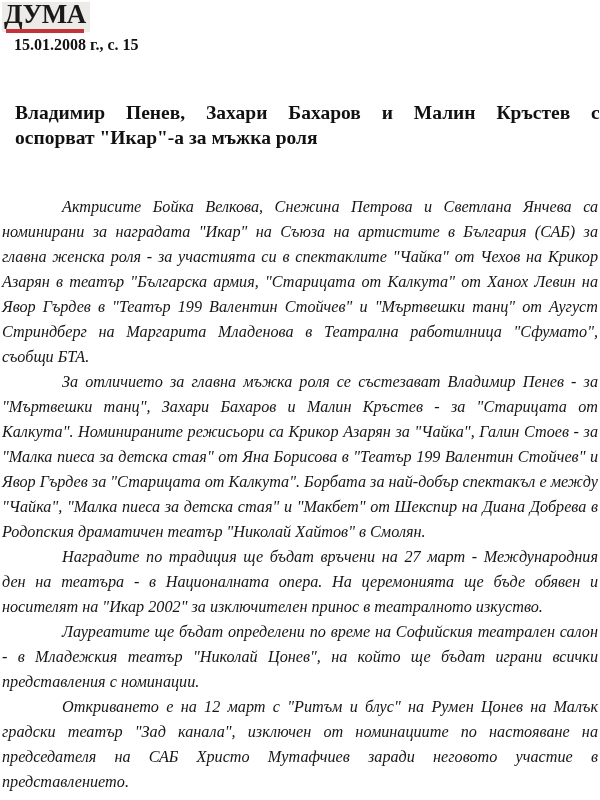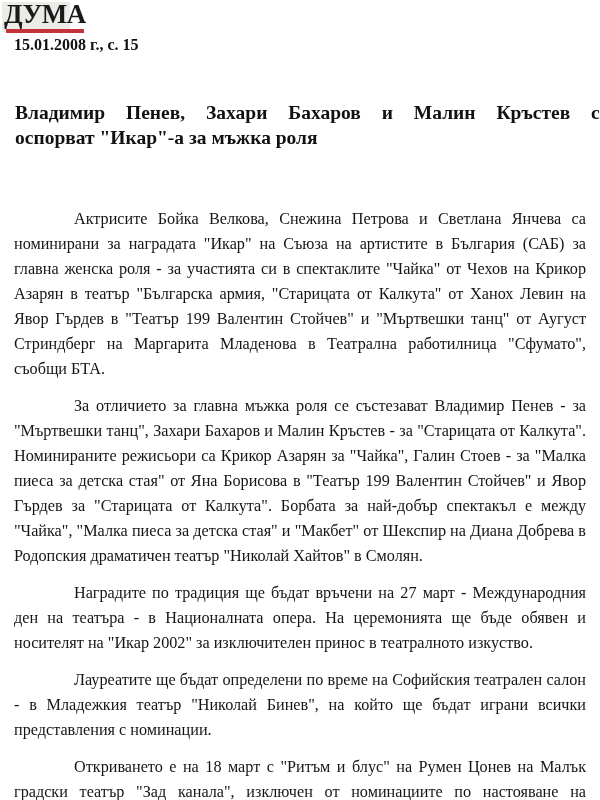--- a/index.html
+++ b/index.html
@@ -12,21 +12,21 @@
       height: 800px;
       overflow: hidden;
       position: relative;
       font-family: "Liberation Serif", "DejaVu Serif", serif;
       color: #111111;
     }
     .logo {
       position: absolute;
       left: 2px;
       top: 2px;
-      width: 68px;
+      width: 88px;
       height: 30px;
       background: #ecebe8;
     }
     .logo-text {
       position: absolute;
       left: 2px;
       top: -3px;
       font-family: "Liberation Serif", "DejaVu Serif", serif;
       font-weight: bold;
       font-size: 27px;
@@ -75,23 +75,24 @@
     .article {
       position: absolute;
       left: 2px;
       top: 195px;
       width: 596px;
       font-size: 16.2px;
       line-height: 25px;
       color: #151515;
     }
     .article p {
-      margin: 12px;
+      margin: 0;
       text-indent: 60px;
       text-align: justify;
+      font-style: italic;
     }
   </style>
 </head>
 <body>
 
 <div class="logo">
   <span class="logo-text">ДУМА</span>
   <div class="logo-bar"></div>
 </div>
 
@@ -99,15 +100,15 @@
 
 <h1 class="headline" style="margin:13px;font-family:Liberation Serif, serif;">
   <span class="l1">Владимир Пенев, Захари Бахаров и Малин Кръстев си</span>
   <span class="l2">оспорват "Икар"-а за мъжка роля</span>
 </h1>
 
 <div class="article">
   <p>Актрисите Бойка Велкова, Снежина Петрова и Светлана Янчева са номинирани за наградата "Икар" на Съюза на артистите в България (САБ) за главна женска роля - за участията си в спектаклите "Чайка" от Чехов на Крикор Азарян в театър "Българска армия, "Старицата от Калкута" от Ханох Левин на Явор Гърдев в "Театър 199 Валентин Стойчев" и "Мъртвешки танц" от Аугуст Стриндберг на Маргарита Младенова в Театрална работилница "Сфумато", съобщи БТА.</p>
   <p>За отличието за главна мъжка роля се състезават Владимир Пенев - за "Мъртвешки танц", Захари Бахаров и Малин Кръстев - за "Старицата от Калкута". Номинираните режисьори са Крикор Азарян за "Чайка", Галин Стоев - за "Малка пиеса за детска стая" от Яна Борисова в "Театър 199 Валентин Стойчев" и Явор Гърдев за "Старицата от Калкута". Борбата за най-добър спектакъл е между "Чайка", "Малка пиеса за детска стая" и "Макбет" от Шекспир на Диана Добрева в Родопския драматичен театър "Николай Хайтов" в Смолян.</p>
   <p>Наградите по традиция ще бъдат връчени на 27 март - Международния ден на театъра - в Националната опера. На церемонията ще бъде обявен и носителят на "Икар 2002" за изключителен принос в театралното изкуство.</p>
-  <p>Лауреатите ще бъдат определени по време на Софийския театрален салон - в Младежкия театър "Николай Бинев", на който ще бъдат играни всички представления с номинации.</p>
-  <p>Откриването е на 18 март с "Ритъм и блус" на Румен Цонев на Малък градски театър "Зад канала", изключен от номинациите по настояване на председателя на САБ Христо Мутафчиев заради неговото участие в представлението.</p>
+  <p>Лауреатите ще бъдат определени по време на Софийския театрален салон - в Младежкия театър "Николай Цонев", на който ще бъдат играни всички представления с номинации.</p>
+  <p>Откриването е на 12 март с "Ритъм и блус" на Румен Цонев на Малък градски театър "Зад канала", изключен от номинациите по настояване на председателя на САБ Христо Мутафчиев заради неговото участие в представлението.</p>
 </div>
 
 </body></html>

